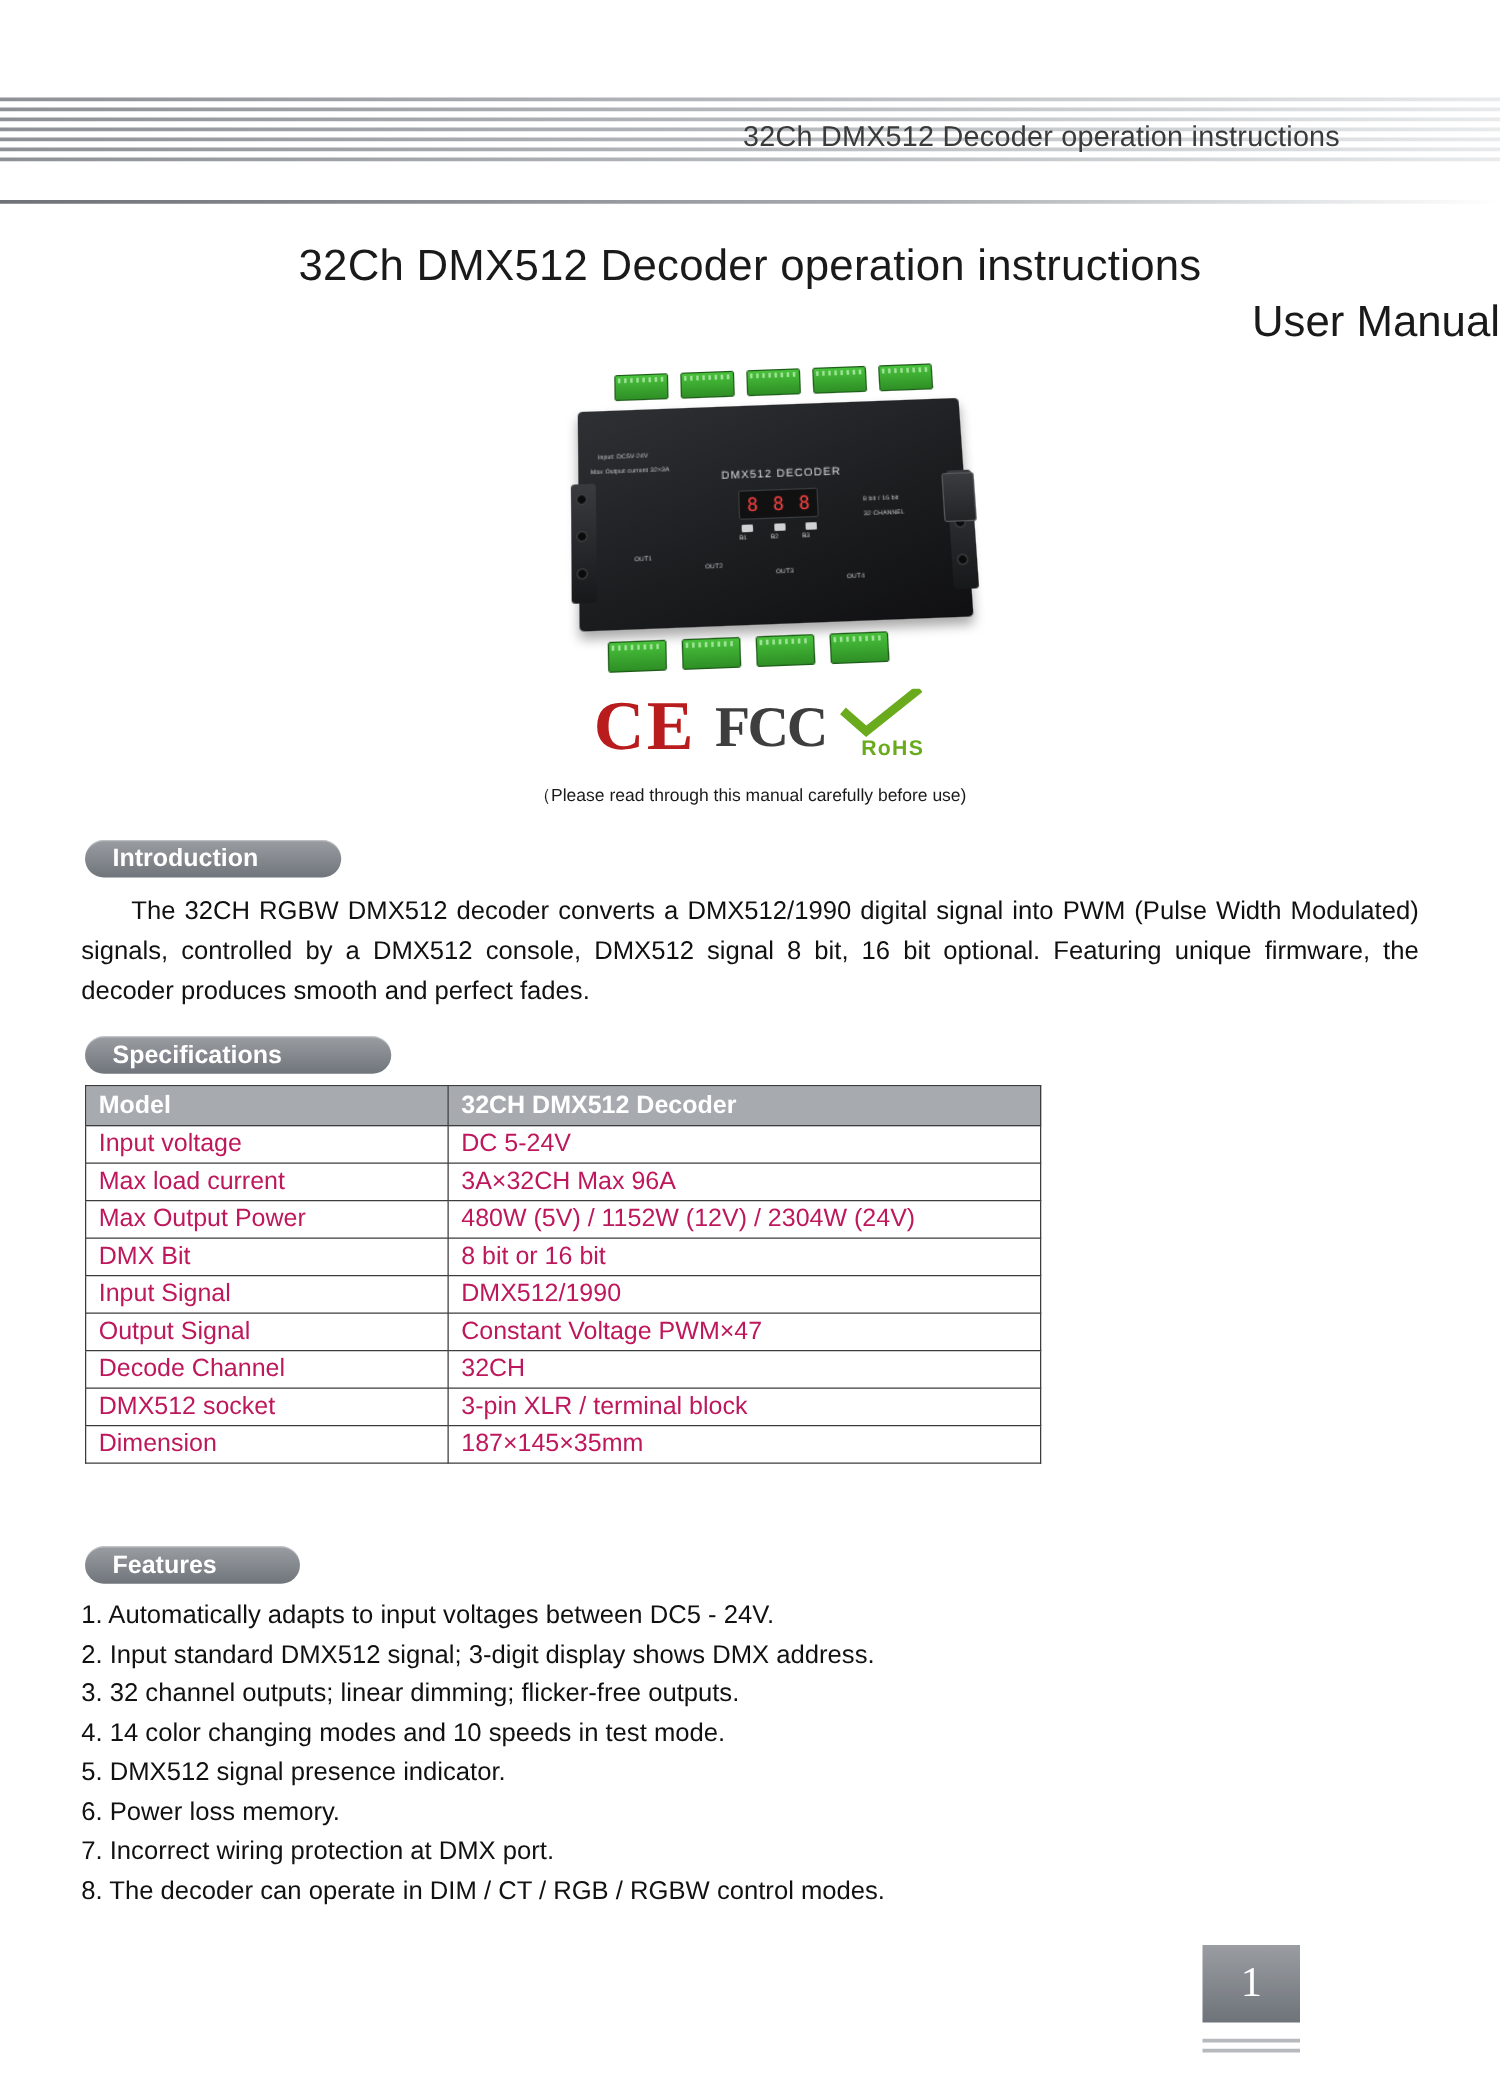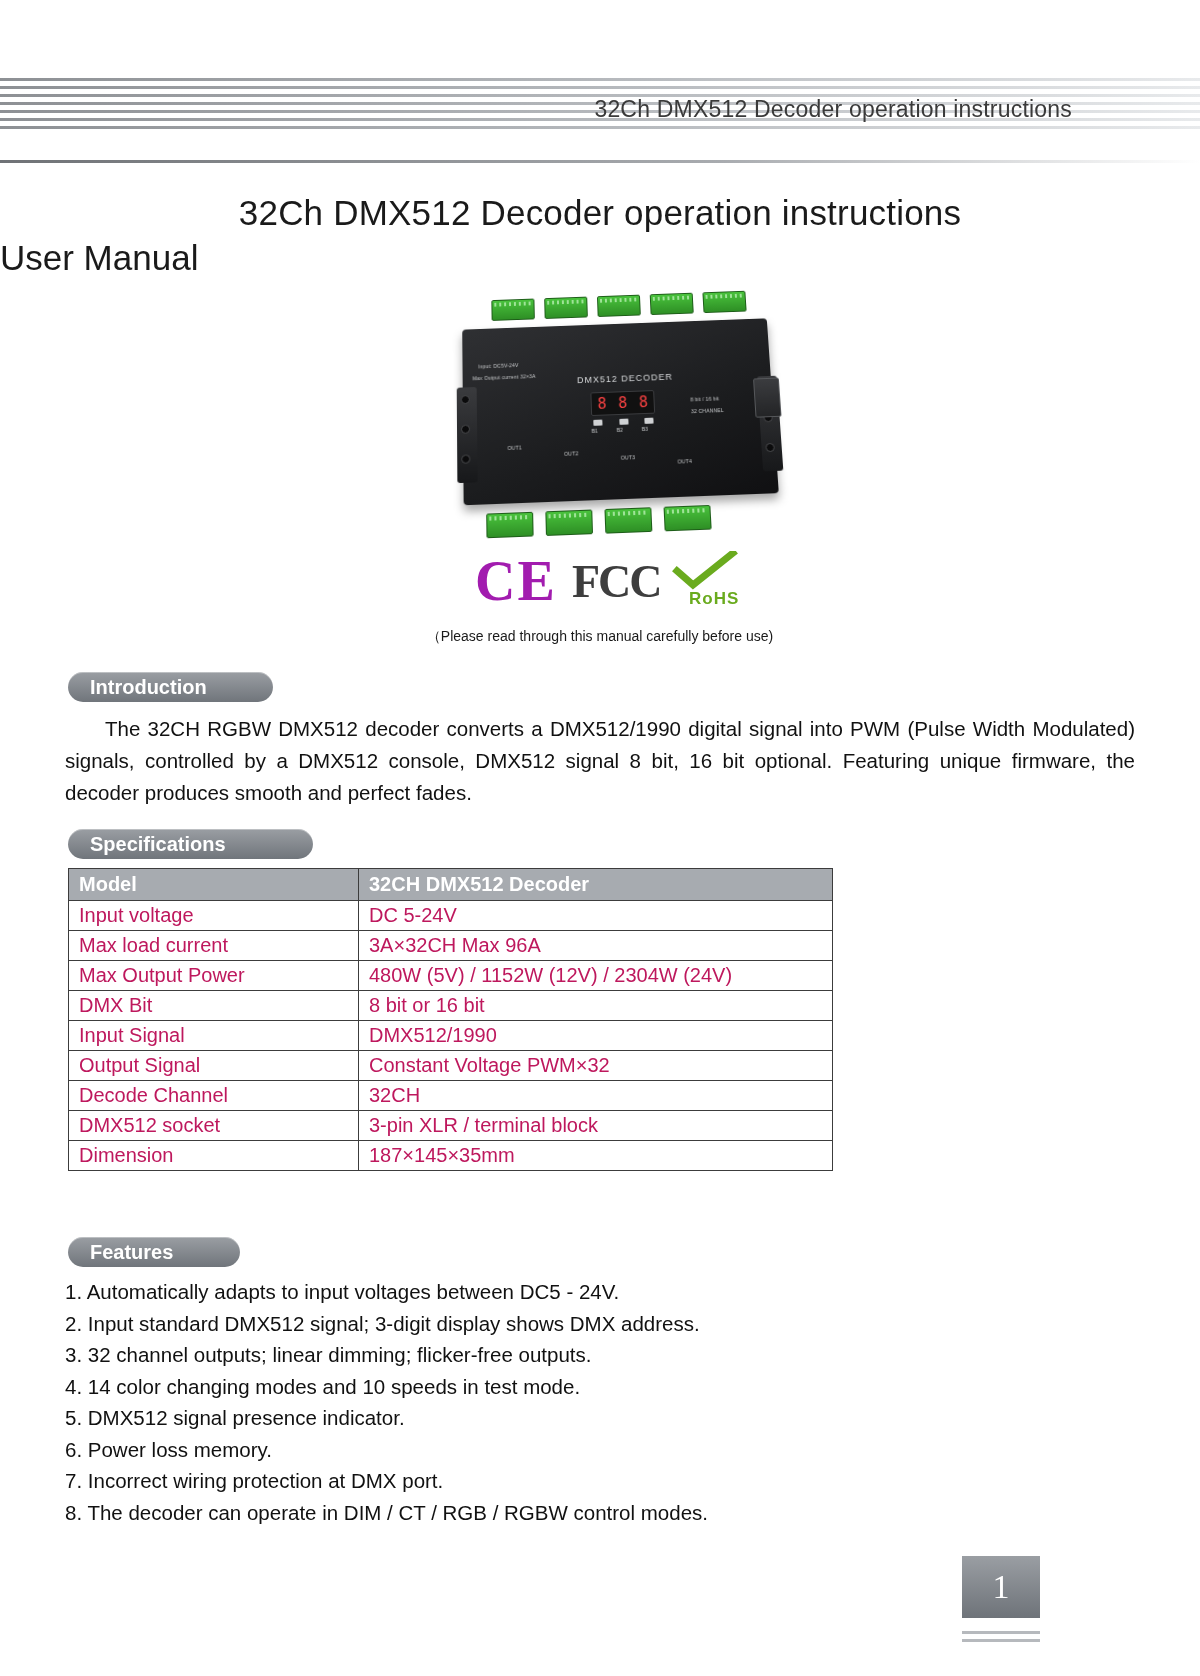--- a/index.html
+++ b/index.html
@@ -37,21 +37,21 @@
   }
 
   
   .doc-title {
     position:absolute; top:190px; left:0; width:1200px;
     text-align:center; font-size:35px; color:#1a1a1a; line-height:45px;
     letter-spacing:0.2px;
   }
   .doc-subtitle {
     position:absolute; top:235px; left:0; width:1200px;
-    text-align:left; font-size:35px; color:#1a1a1a; line-height:45px;
+    text-align:right; font-size:35px; color:#1a1a1a; line-height:45px;
   }
 
   
   .product { position:absolute; top:295px; left:0; width:1200px; height:260px; }
   .device {
     position:absolute; left:455px; top:8px; width:330px; height:215px;
     transform: perspective(900px) rotateX(10deg) rotateZ(-2.2deg);
   }
   .dev-body {
     position:absolute; left:8px; top:18px; width:310px; height:178px;
@@ -95,21 +95,21 @@
   }
   .digit { color:#ff4343; font-family:"DejaVu Sans Mono", monospace; font-size:15px; line-height:15px; }
   .btnrow { position:absolute; left:130px; top:98px; width:60px; display:flex; justify-content:space-between; }
   .btn-s { width:9px; height:6px; background:#cfd1d3; border-radius:1px; }
   .btn-lbl { position:absolute; top:106px; color:#cfd1d3; font-size:5px; }
 
   
   .certs { position:absolute; top:545px; left:0; width:1200px; height:70px; }
   .ce {
     position:absolute; left:475px; top:4px;
-    font-size:56px; color:#a21caf; font-family:"Liberation Serif", serif; letter-spacing:2px;
+    font-size:56px; color:#b91c1c; font-family:"Liberation Serif", serif; letter-spacing:2px;
     font-weight:bold;
   }
   .fcc {
     position:absolute; left:572px; top:10px; font-size:46px; color:#3e3e3e;
     font-family:"Liberation Serif", serif; font-weight:bold; letter-spacing:-2px;
   }
   .rohs { position:absolute; left:665px; top:8px; width:100px; height:58px; }
   .rohs svg { position:absolute; left:6px; top:-2px; }
   .rohs-txt { position:absolute; left:2px; top:36px; font-size:17px; color:#6aab1e; font-weight:bold; letter-spacing:1px;margin-left:22px; }
 
@@ -281,21 +281,21 @@
       <tr>
           <td class="k">DMX Bit</td>
           <td>8 bit or 16 bit</td>
         </tr>
       <tr>
           <td class="k">Input Signal</td>
           <td>DMX512/1990</td>
         </tr>
       <tr>
           <td class="k">Output Signal</td>
-          <td>Constant Voltage PWM×32</td>
+          <td>Constant Voltage PWM×47</td>
         </tr>
       <tr>
           <td class="k">Decode Channel</td>
           <td>32CH</td>
         </tr>
       <tr>
           <td class="k">DMX512 socket</td>
           <td>3-pin XLR / terminal block</td>
         </tr>
       <tr>

